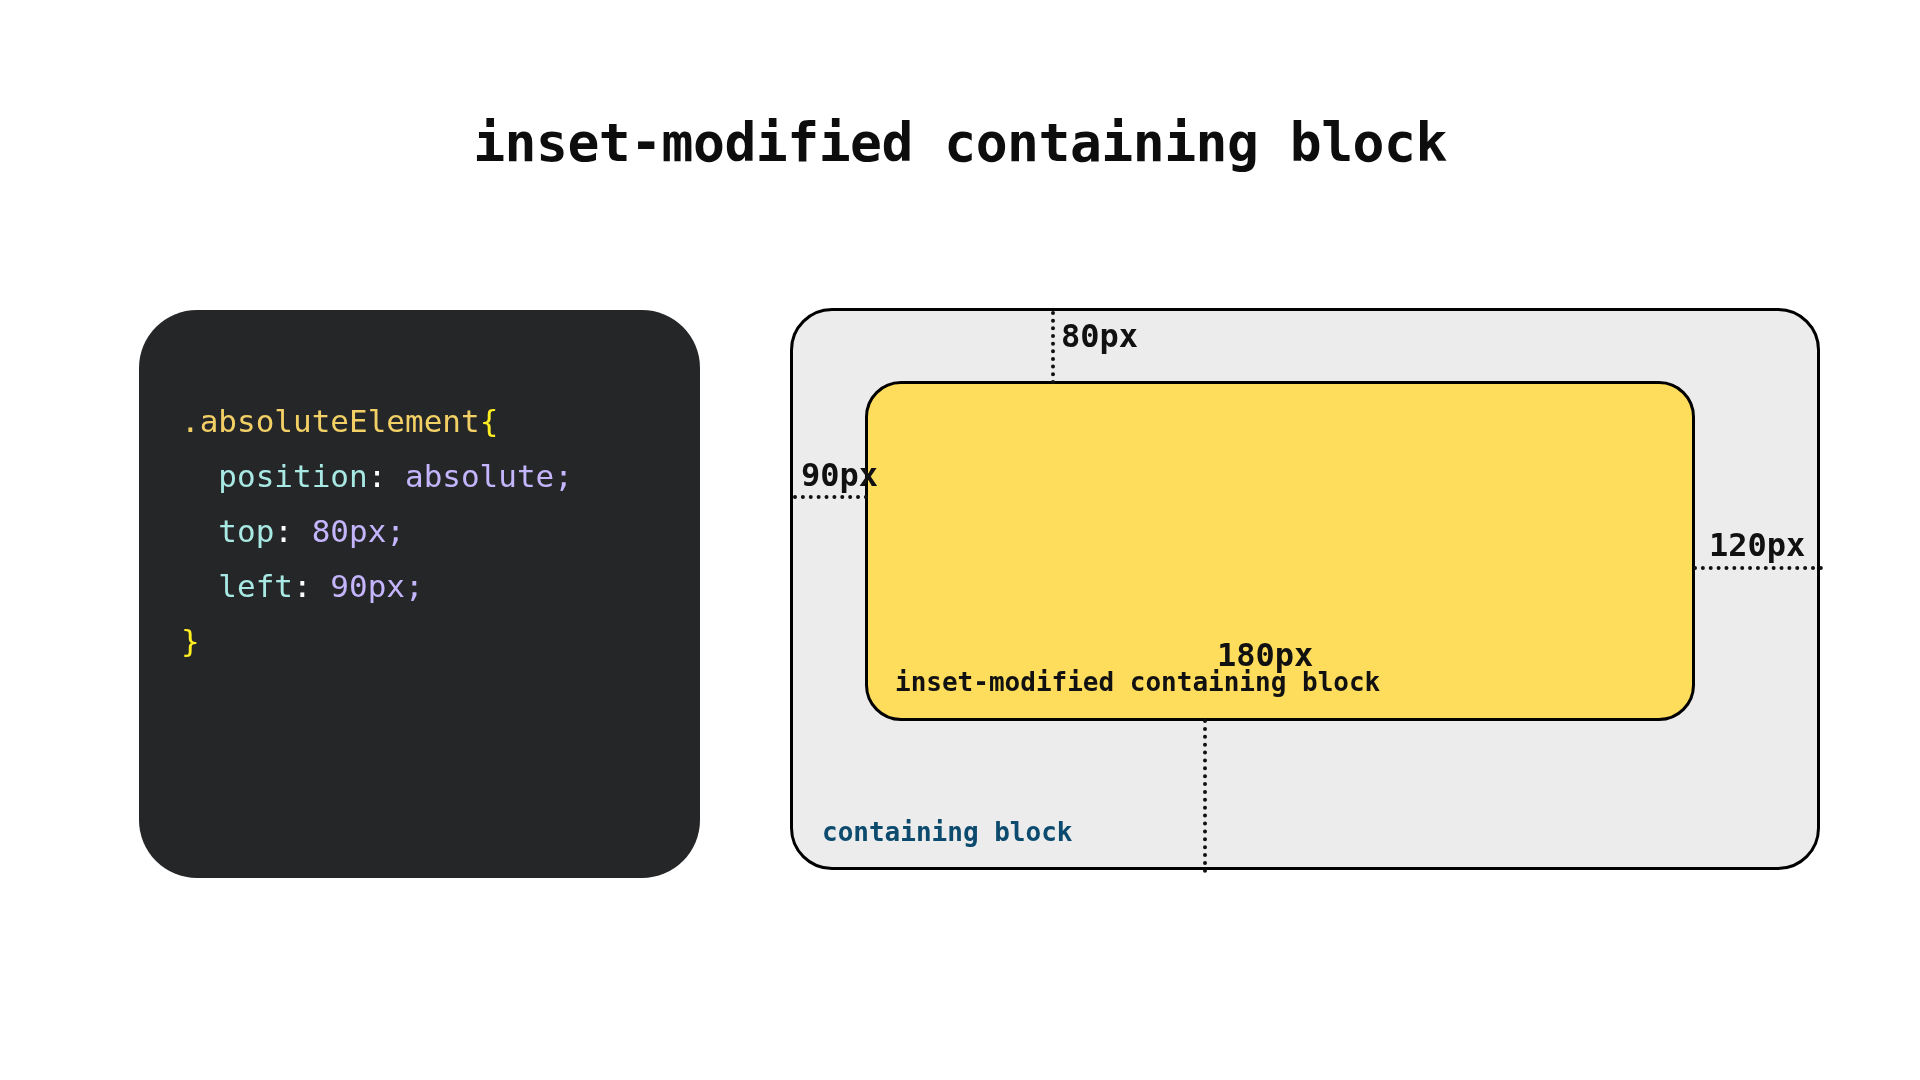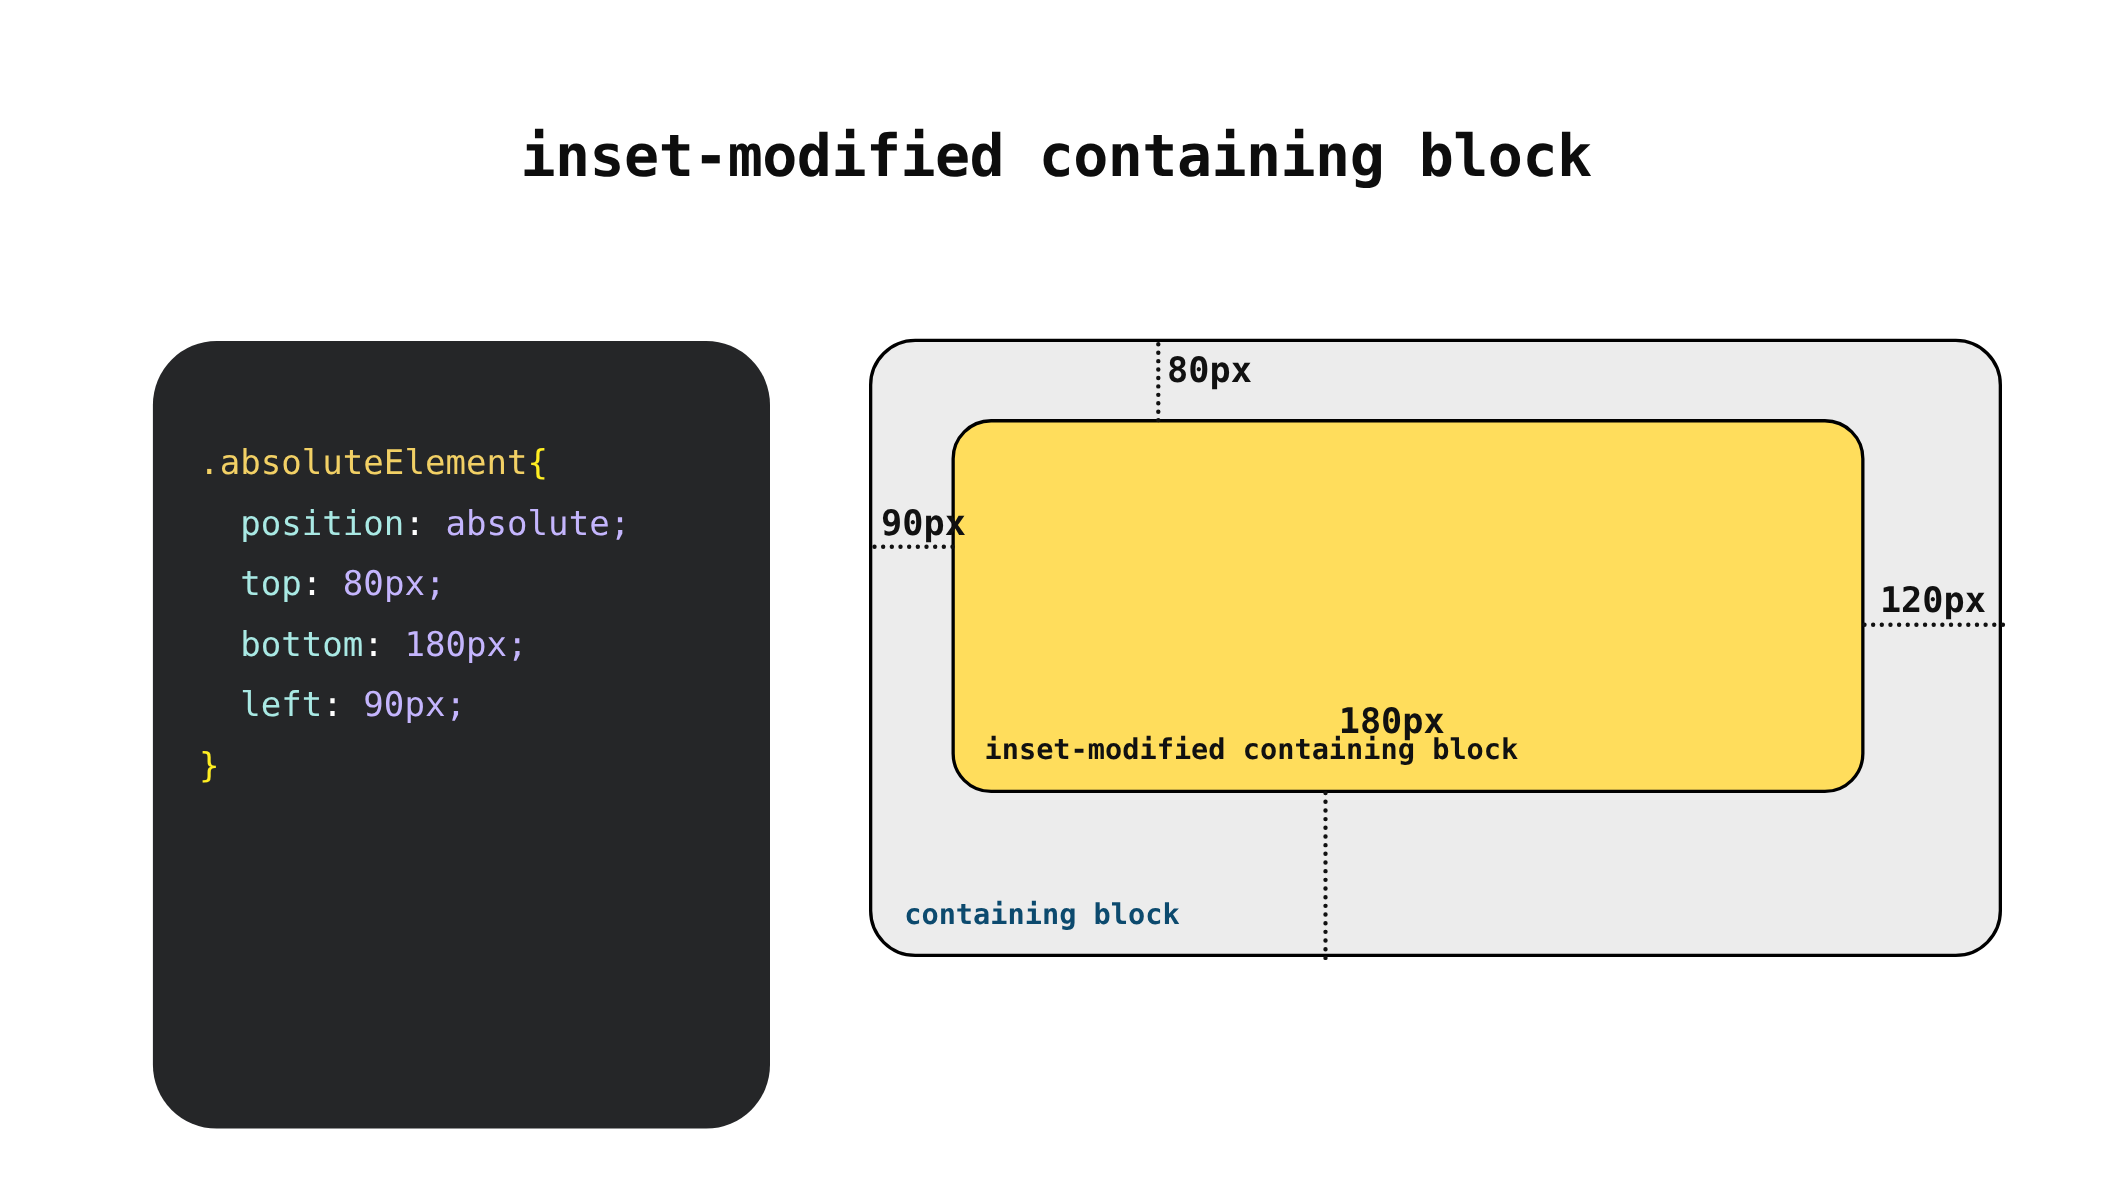--- a/index.html
+++ b/index.html
@@ -29,21 +29,21 @@
     color: #0d0d0d;
     white-space: pre;
   }
 
   
   #code-panel {
     position: absolute;
     left: 139px;
     top: 310px;
     width: 561px;
-    height: 716px;
+    height: 568px;
     background: #252628;
     border-radius: 58px;
     box-sizing: border-box;
     padding: 84px 0 0 42px;
   }
   .code-line {
     font-family: "DejaVu Sans Mono", "Liberation Mono", monospace;
     font-size: 31px;
     line-height: 55px;
     white-space: pre;
@@ -147,21 +147,20 @@
 
 <div id="code-panel">
 
   <div class="code-line"><span class="tok-selector">.absoluteElement</span><span class="tok-brace">{</span></div>
 
   <div class="code-line"><span>  </span><span class="tok-prop">position</span><span class="tok-punct">: </span><span class="tok-val">absolute;</span></div>
 
   <div class="code-line"><span>  </span><span class="tok-prop">top</span><span class="tok-punct">: </span><span class="tok-val">80px;</span></div>
 
 
-  <div class="code-line"><span>  </span><span class="tok-prop">bottom</span><span class="tok-punct">: </span><span class="tok-val">180px;</span></div>
 
   <div class="code-line"><span>  </span><span class="tok-prop">left</span><span class="tok-punct">: </span><span class="tok-val">90px;</span></div>
 
   <div class="code-line"><span class="tok-brace">}</span></div>
 
 </div>
 
 <div id="diagram">
 
   <div id="containing-block">

